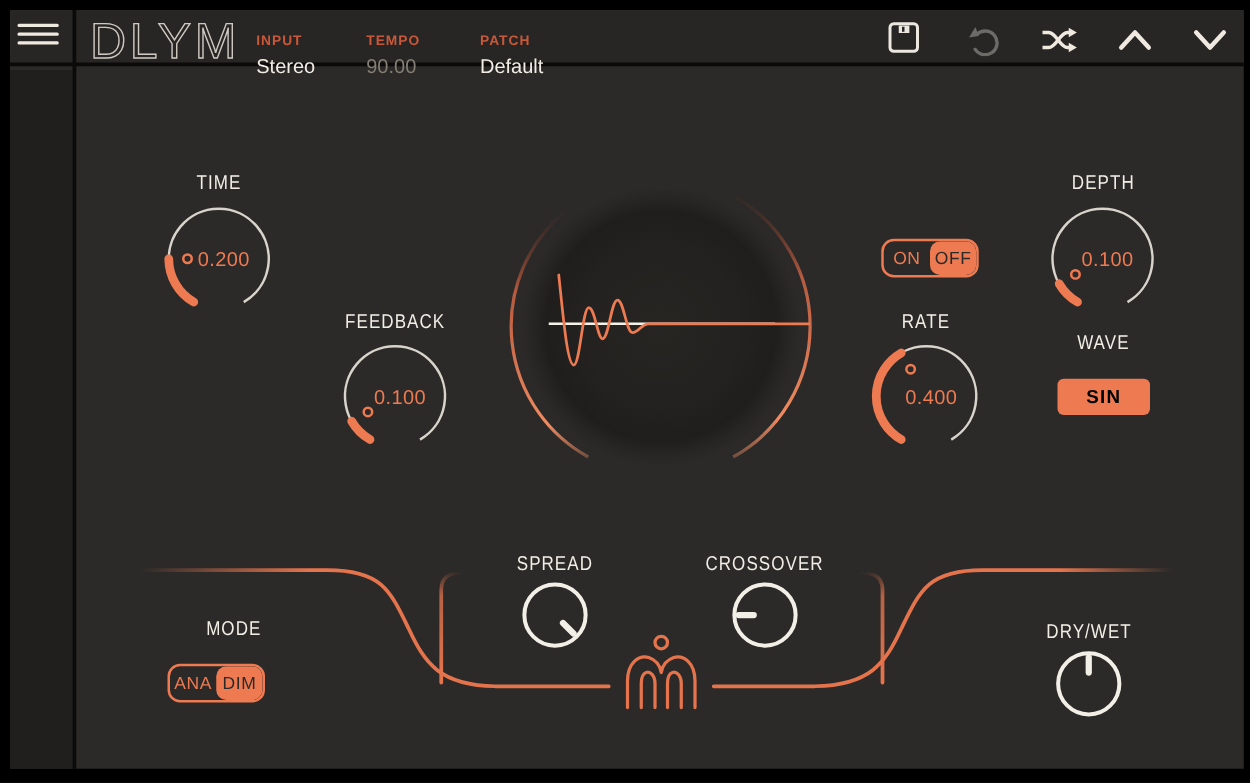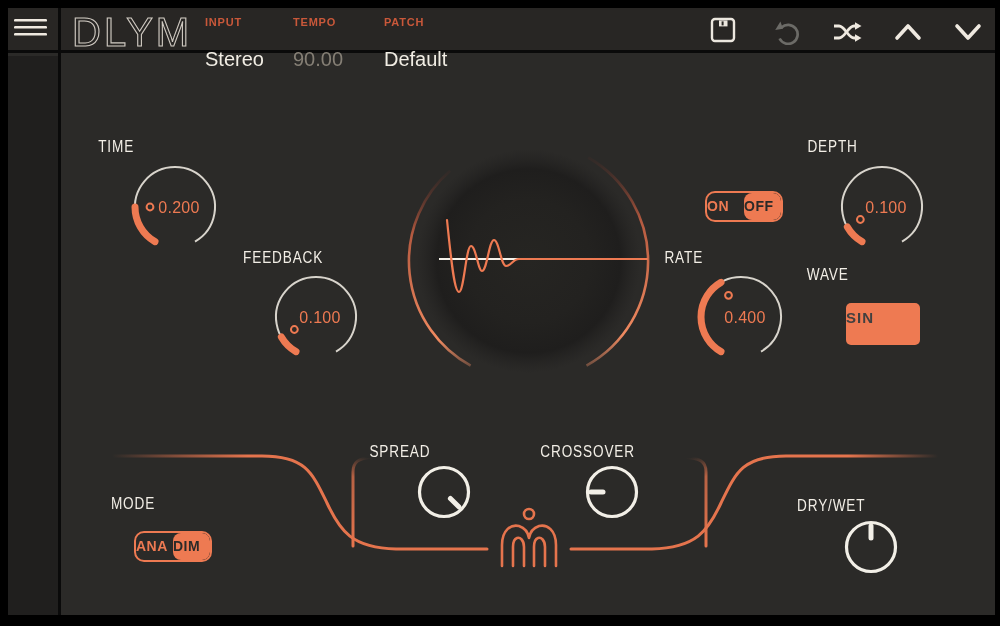--- a/index.html
+++ b/index.html
@@ -13,46 +13,46 @@
   .window{position:absolute;left:8px;top:8px;width:987px;height:607px;
     background:var(--panel);}
   .topbar{position:absolute;left:0;top:0;width:100%;height:45px;
     background:var(--topbar);border-bottom:3px solid var(--divider);}
   .sidebar{position:absolute;left:0;top:48px;width:50px;height:559px;
     background:var(--sidebar);}
   .vdivider{position:absolute;left:50px;top:0;width:3px;height:100%;
     background:var(--divider);}
   .abs{position:absolute}
   
-  .field{position:absolute;top:8px}
+  .field{position:absolute;top:19px}
   .field .flabel{font-size:11px;font-weight:bold;letter-spacing:.8px;
     color:var(--label-orange);display:block}
-  .field .fvalue{font-size:20px;color:var(--cream);display:block;margin-top:20px}
+  .field .fvalue{font-size:16px;color:var(--cream);display:block;margin-top:6px}
   .field .fvalue.muted{color:var(--muted)}
   
-  .lab{position:absolute;width:160px;margin-left:-80px;text-align:left;
+  .lab{position:absolute;width:160px;margin-left:-80px;text-align:center;
     color:#f2eee6;font-size:16px;letter-spacing:1px;white-space:nowrap}
   .lab span{display:inline-block;transform:scaleX(.85)}
   
   svg.knob{position:absolute;width:96px;height:96px;overflow:visible}
   .base-arc{stroke:#d8d4cc}
   .value-arc{stroke:var(--accent)}
   .value-dot{fill:none;stroke:var(--accent);stroke-width:2}
   .knob text{fill:var(--accent);font-size:16px;letter-spacing:.3px;
     font-family:"Liberation Sans",sans-serif}
   svg.sknob{position:absolute;width:60px;height:60px;overflow:visible}
   
   .toggle{position:absolute;display:flex;border:2px solid var(--accent);
     border-radius:10px;overflow:hidden;background:var(--panel);height:31px}
-  .tg-opt{width:37px;text-align:left;line-height:27px;font-size:14px;
-    font-weight:bold;color:var(--accent);letter-spacing:.5px}
+  .tg-opt{width:37px;text-align:center;line-height:27px;font-size:14px;
+    font-weight:normal;color:var(--accent);letter-spacing:.5px}
   .tg-opt.selected{background:var(--accent);color:#2b2a28;border-radius:8px}
-  .btn{position:absolute;background:var(--accent);color:#404040;
-    border-radius:5px;font-weight:bold;font-size:15px;text-align:left;
-    width:74px;height:42px;line-height:29px;letter-spacing:1px}
+  .btn{position:absolute;background:var(--accent);color:#000000;
+    border-radius:5px;font-weight:bold;font-size:15px;text-align:center;
+    width:74px;height:29px;line-height:29px;letter-spacing:1px}
   .decor{pointer-events:none}
 </style>
 </head>
 <body>
 
 <div class="window">
 
   <div class="topbar">
     <svg class="abs" style="left:5px;top:9px" width="38" height="28">
       <rect x="1" y="2" width="33" height="2.6" rx="1.2" fill="#efe9e0"></rect>

